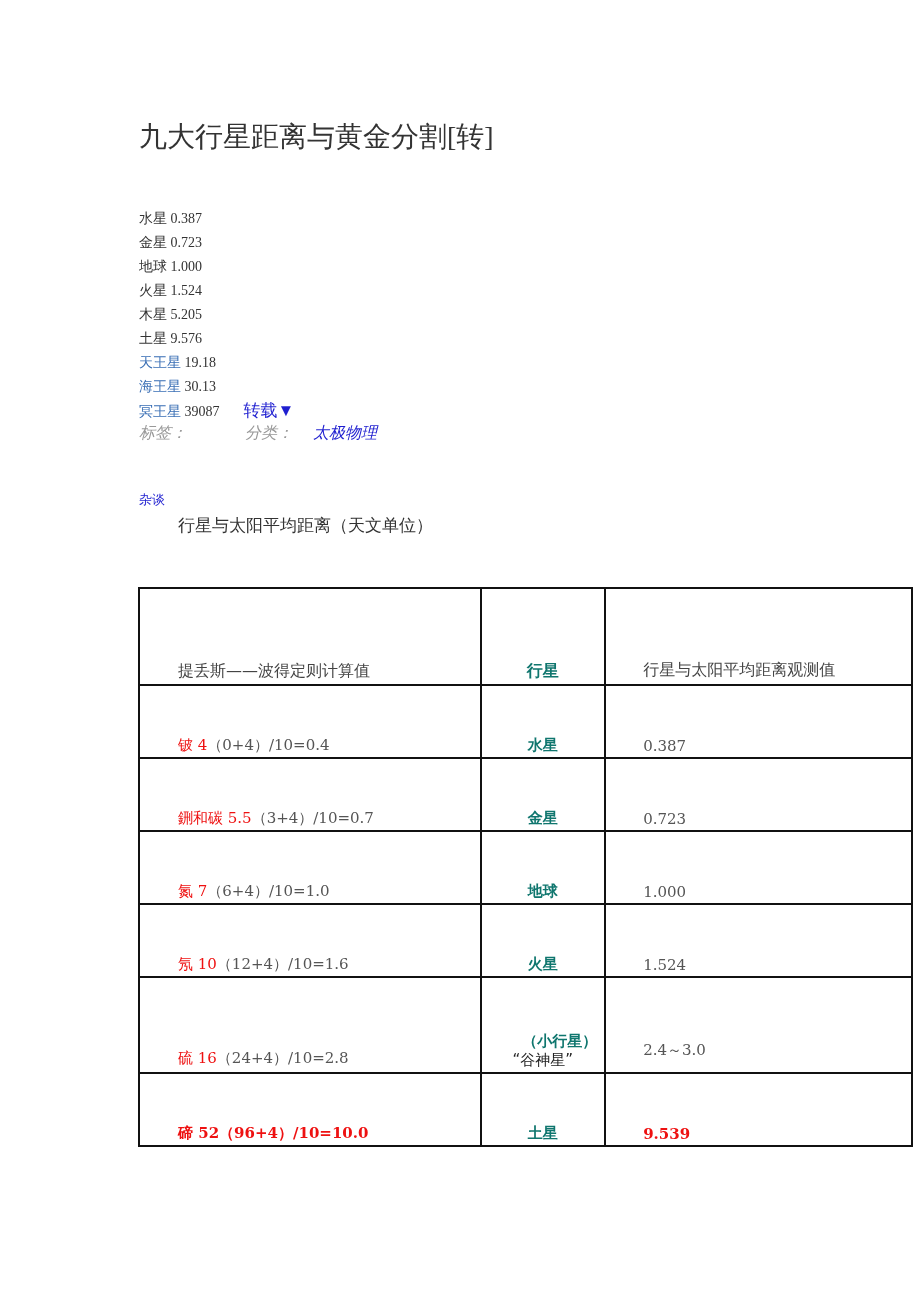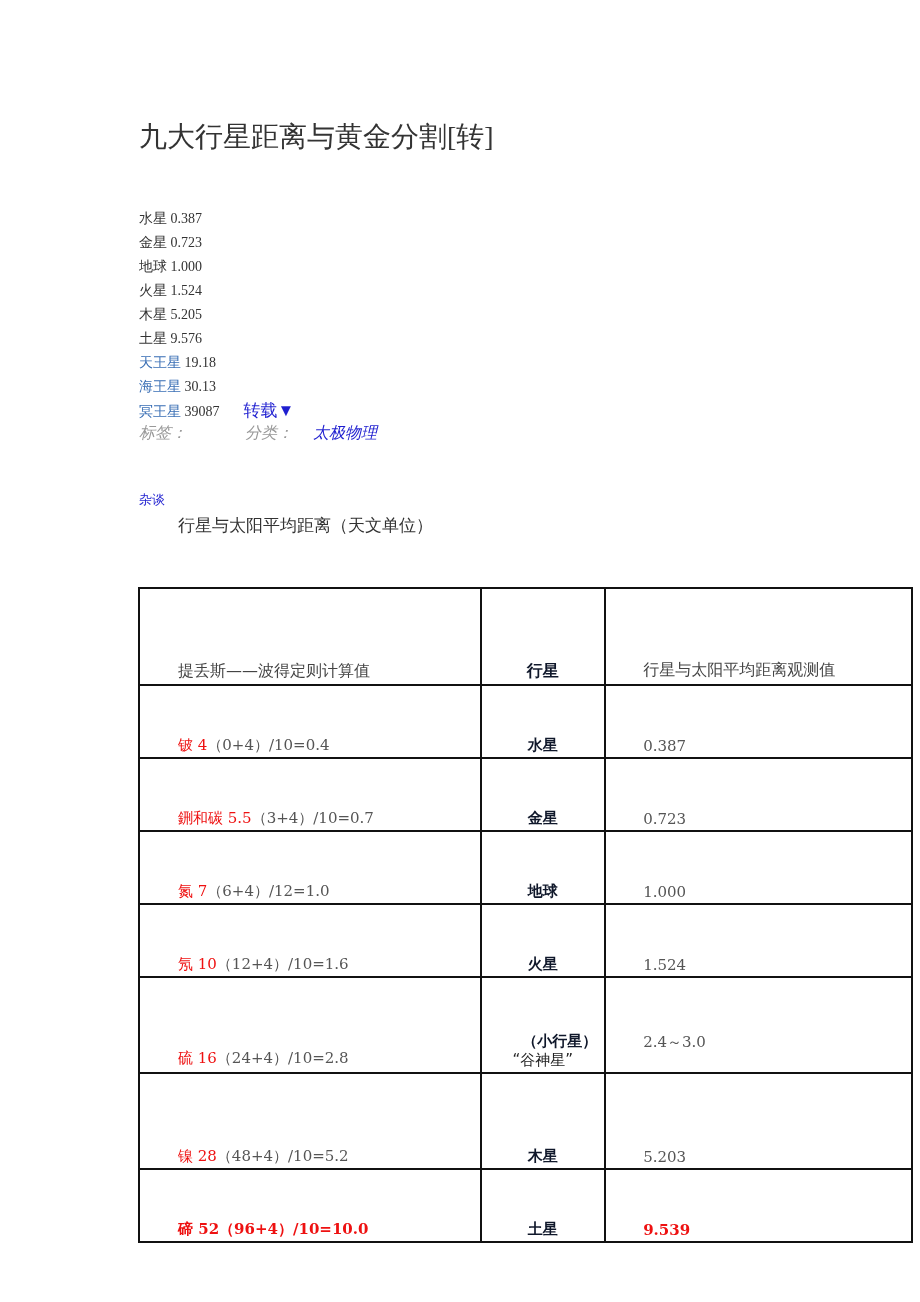--- a/index.html
+++ b/index.html
@@ -20,21 +20,21 @@
                font-family:"DejaVu Serif",serif; font-size:15px; }
   table.data td { border:2px solid #111; vertical-align:bottom; padding:0 0 2px 0; }
   table.data td.c1 { width:285px; padding-left:38px; box-sizing:border-box; }
   table.data td.c2 { width:102px; text-align:center; }
   table.data td.c3 { width:256px; padding-left:37px; box-sizing:border-box; }
   .hdr td { height:93px; }
   .row td { height:69px; }
   .row.tall td { height:92px; }
   .red { color:#ee1111; }
   .gray { color:#555; }
-  .bold-red { color:#0f172a; font-weight:bold; font-family:Liberation Mono, monospace; }
+  .bold-red { color:#0f766e; font-weight:bold; font-family:Liberation Mono, monospace; }
   .hdr-text { color:#444; font-family:"DejaVu Sans",sans-serif; font-size:16px; }
   .hdr-obs-wrap { margin-left:-37px; text-indent:37px; color:#444; font-family:"DejaVu Sans",sans-serif; font-size:16px; line-height:24px; }
   .sub-planet { color:#222; font-family:"DejaVu Sans",sans-serif; font-size:15px; display:block; }
   .boldrow { font-weight:bold; color:#ee1111; }
 </style>
 </head>
 <body>
 
 <div class="title">九大行星距离与黄金分割[转]</div>
 
@@ -74,45 +74,40 @@
     <td class="c3 gray">0.387</td>
   </tr>
 
   <tr class="row">
     <td class="c1"><span class="red">鉶和碳 5.5</span><span class="gray">（3+4）/10=0.7</span></td>
     <td class="c2"><span class="bold-red">金星</span></td>
     <td class="c3 gray">0.723</td>
   </tr>
 
   <tr class="row">
-    <td class="c1"><span class="red">氮 7</span><span class="gray">（6+4）/12=1.0</span></td>
+    <td class="c1"><span class="red">氮 7</span><span class="gray">（6+4）/10=1.0</span></td>
     <td class="c2"><span class="bold-red">地球</span></td>
     <td class="c3 gray">1.000</td>
   </tr>
 
   <tr class="row">
     <td class="c1"><span class="red">氖 10</span><span class="gray">（12+4）/10=1.6</span></td>
     <td class="c2"><span class="bold-red">火星</span></td>
     <td class="c3 gray">1.524</td>
   </tr>
 
   <tr class="row tall">
     <td class="c1" style="padding-bottom:4px;"><span class="red">硫 16</span><span class="gray">（24+4）/10=2.8</span></td>
     <td class="c2">
           <span class="bold-red" style="display:block;padding-left:34px;">（小行星）</span>
           <span class="sub-planet">“谷神星”</span>
         </td>
-    <td class="c3 gray" style="padding-bottom:20px;">2.4～3.0</td>
+    <td class="c3 gray" style="padding-bottom:12px;">2.4～3.0</td>
   </tr>
 
-  <tr class="row tall">
-    <td class="c1"><span class="red">镍 28</span><span class="gray">（48+4）/10=5.2</span></td>
-    <td class="c2"><span class="bold-red">木星</span></td>
-    <td class="c3 gray">5.203</td>
-  </tr>
 
   <tr class="row">
     <td class="c1 boldrow"><span>碲 52</span><span>（96+4）/10=10.0</span></td>
     <td class="c2"><span class="bold-red">土星</span></td>
     <td class="c3 boldrow">9.539</td>
   </tr>
 </tbody>
   </table>
 
 </body></html>

